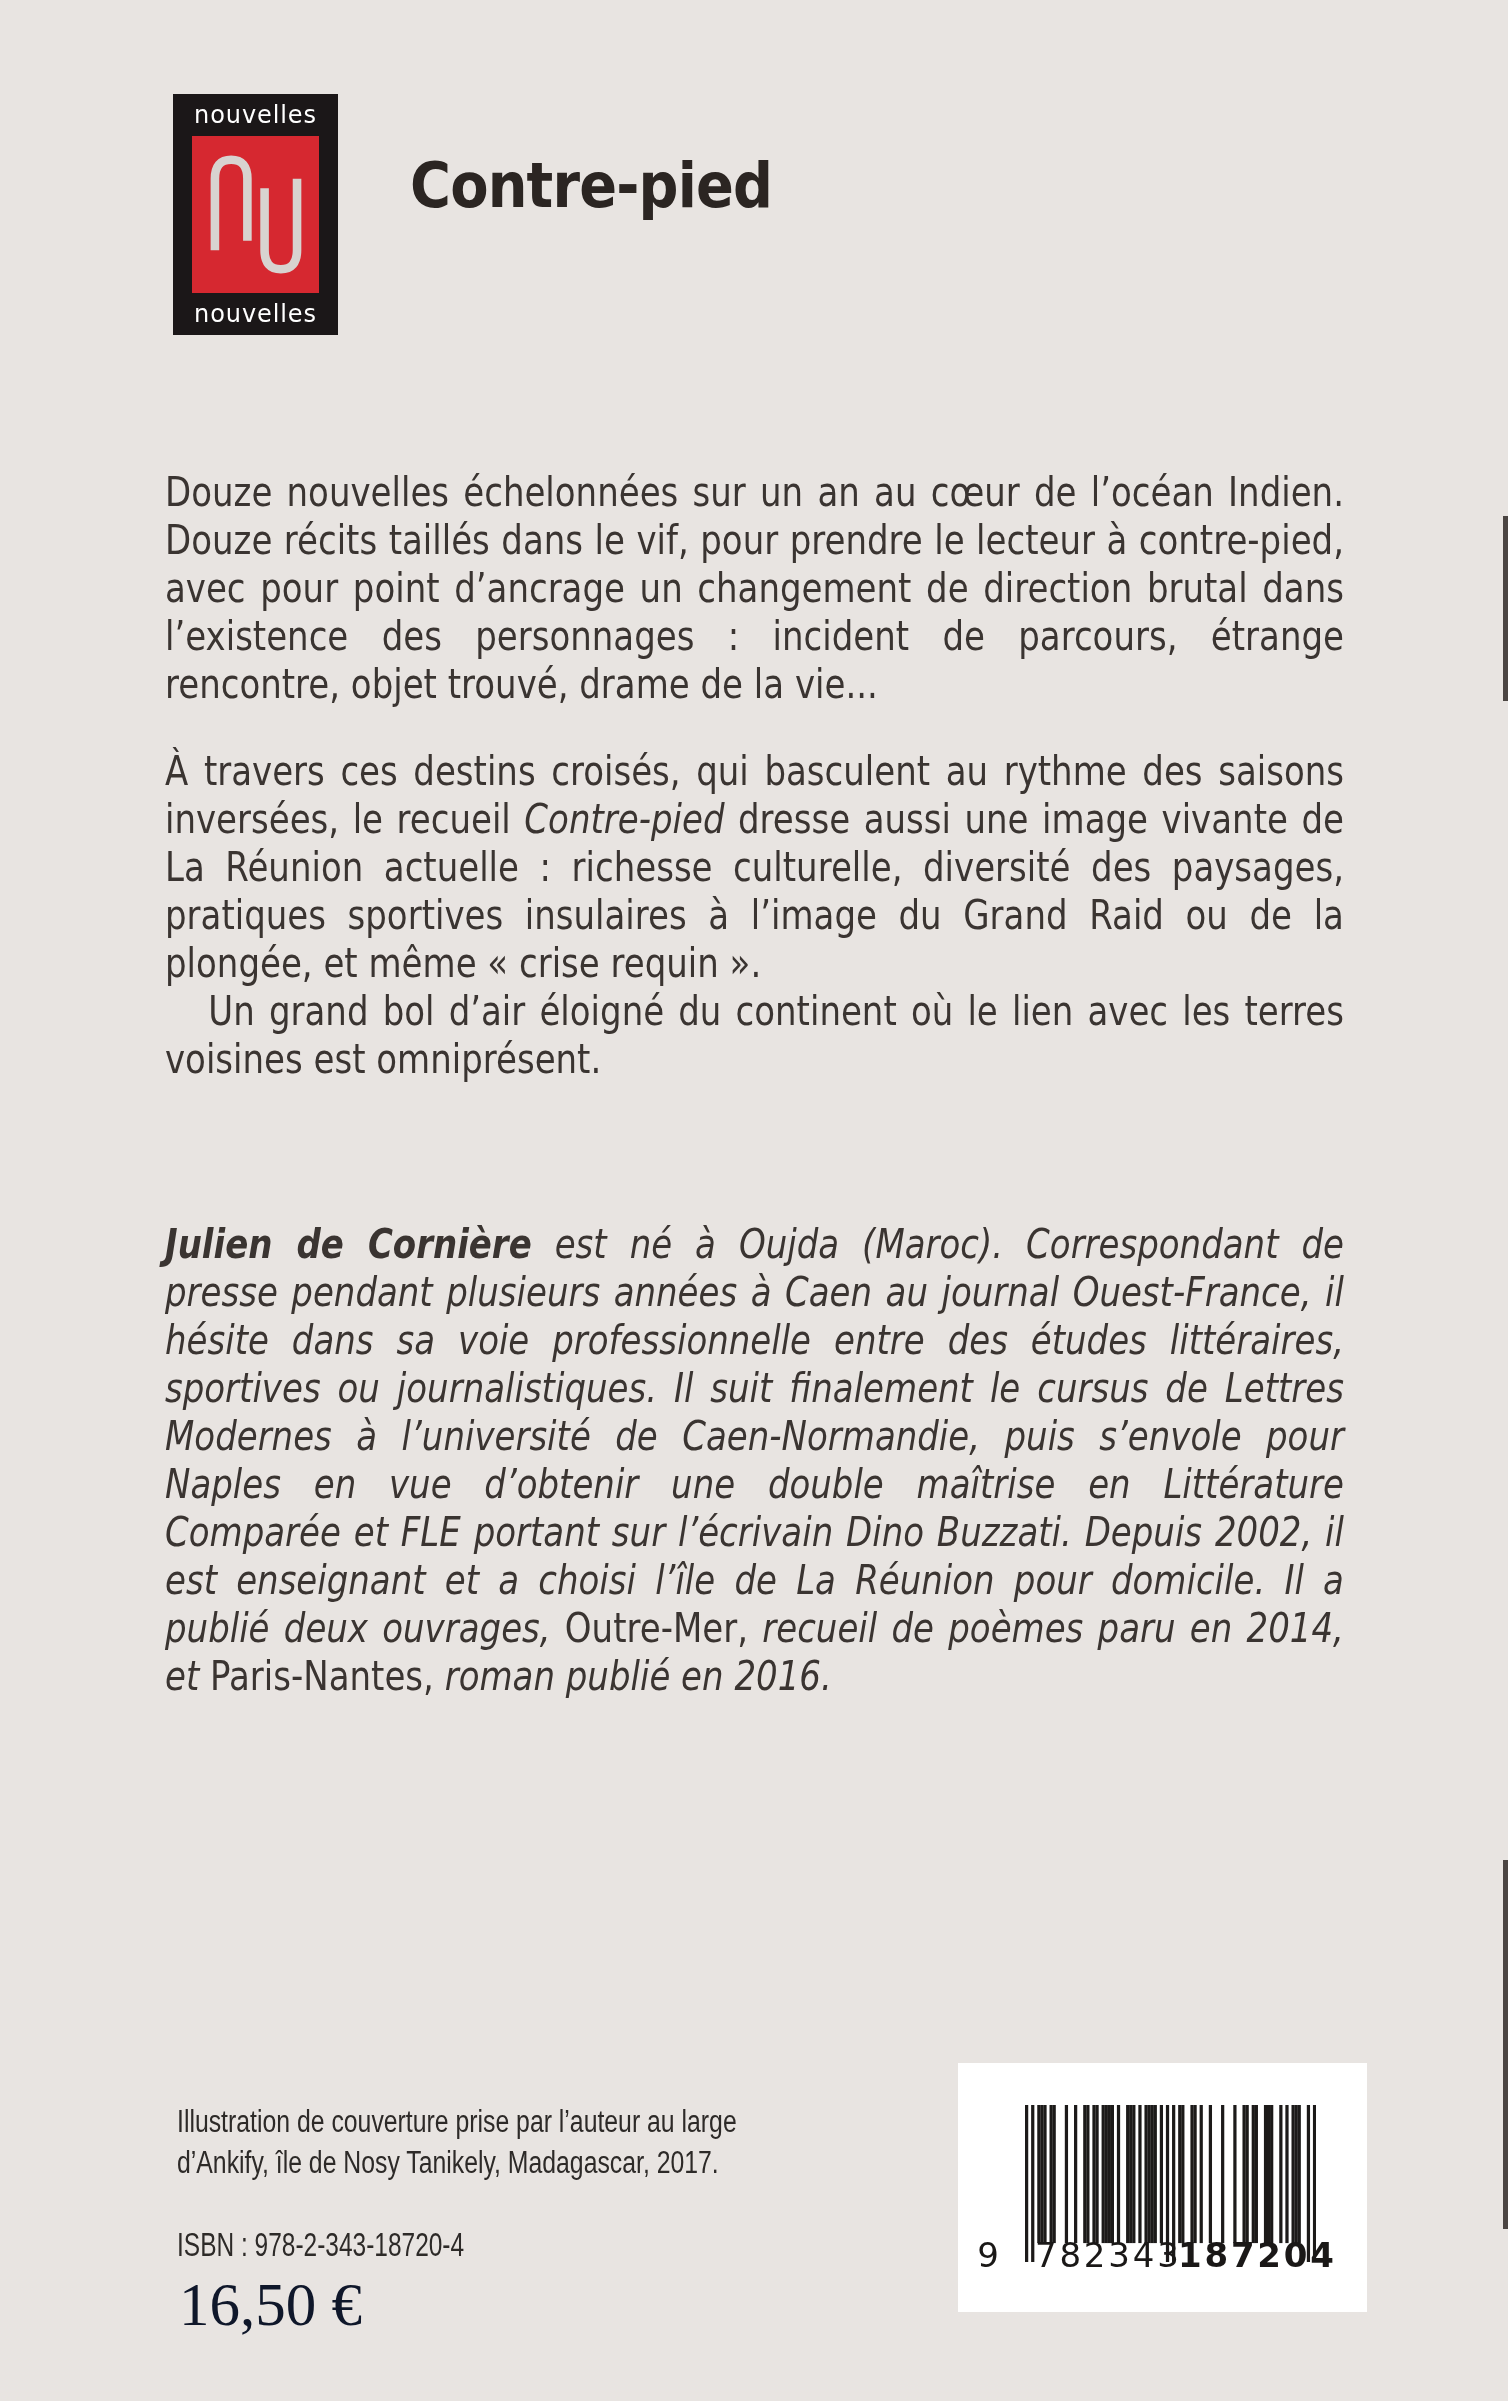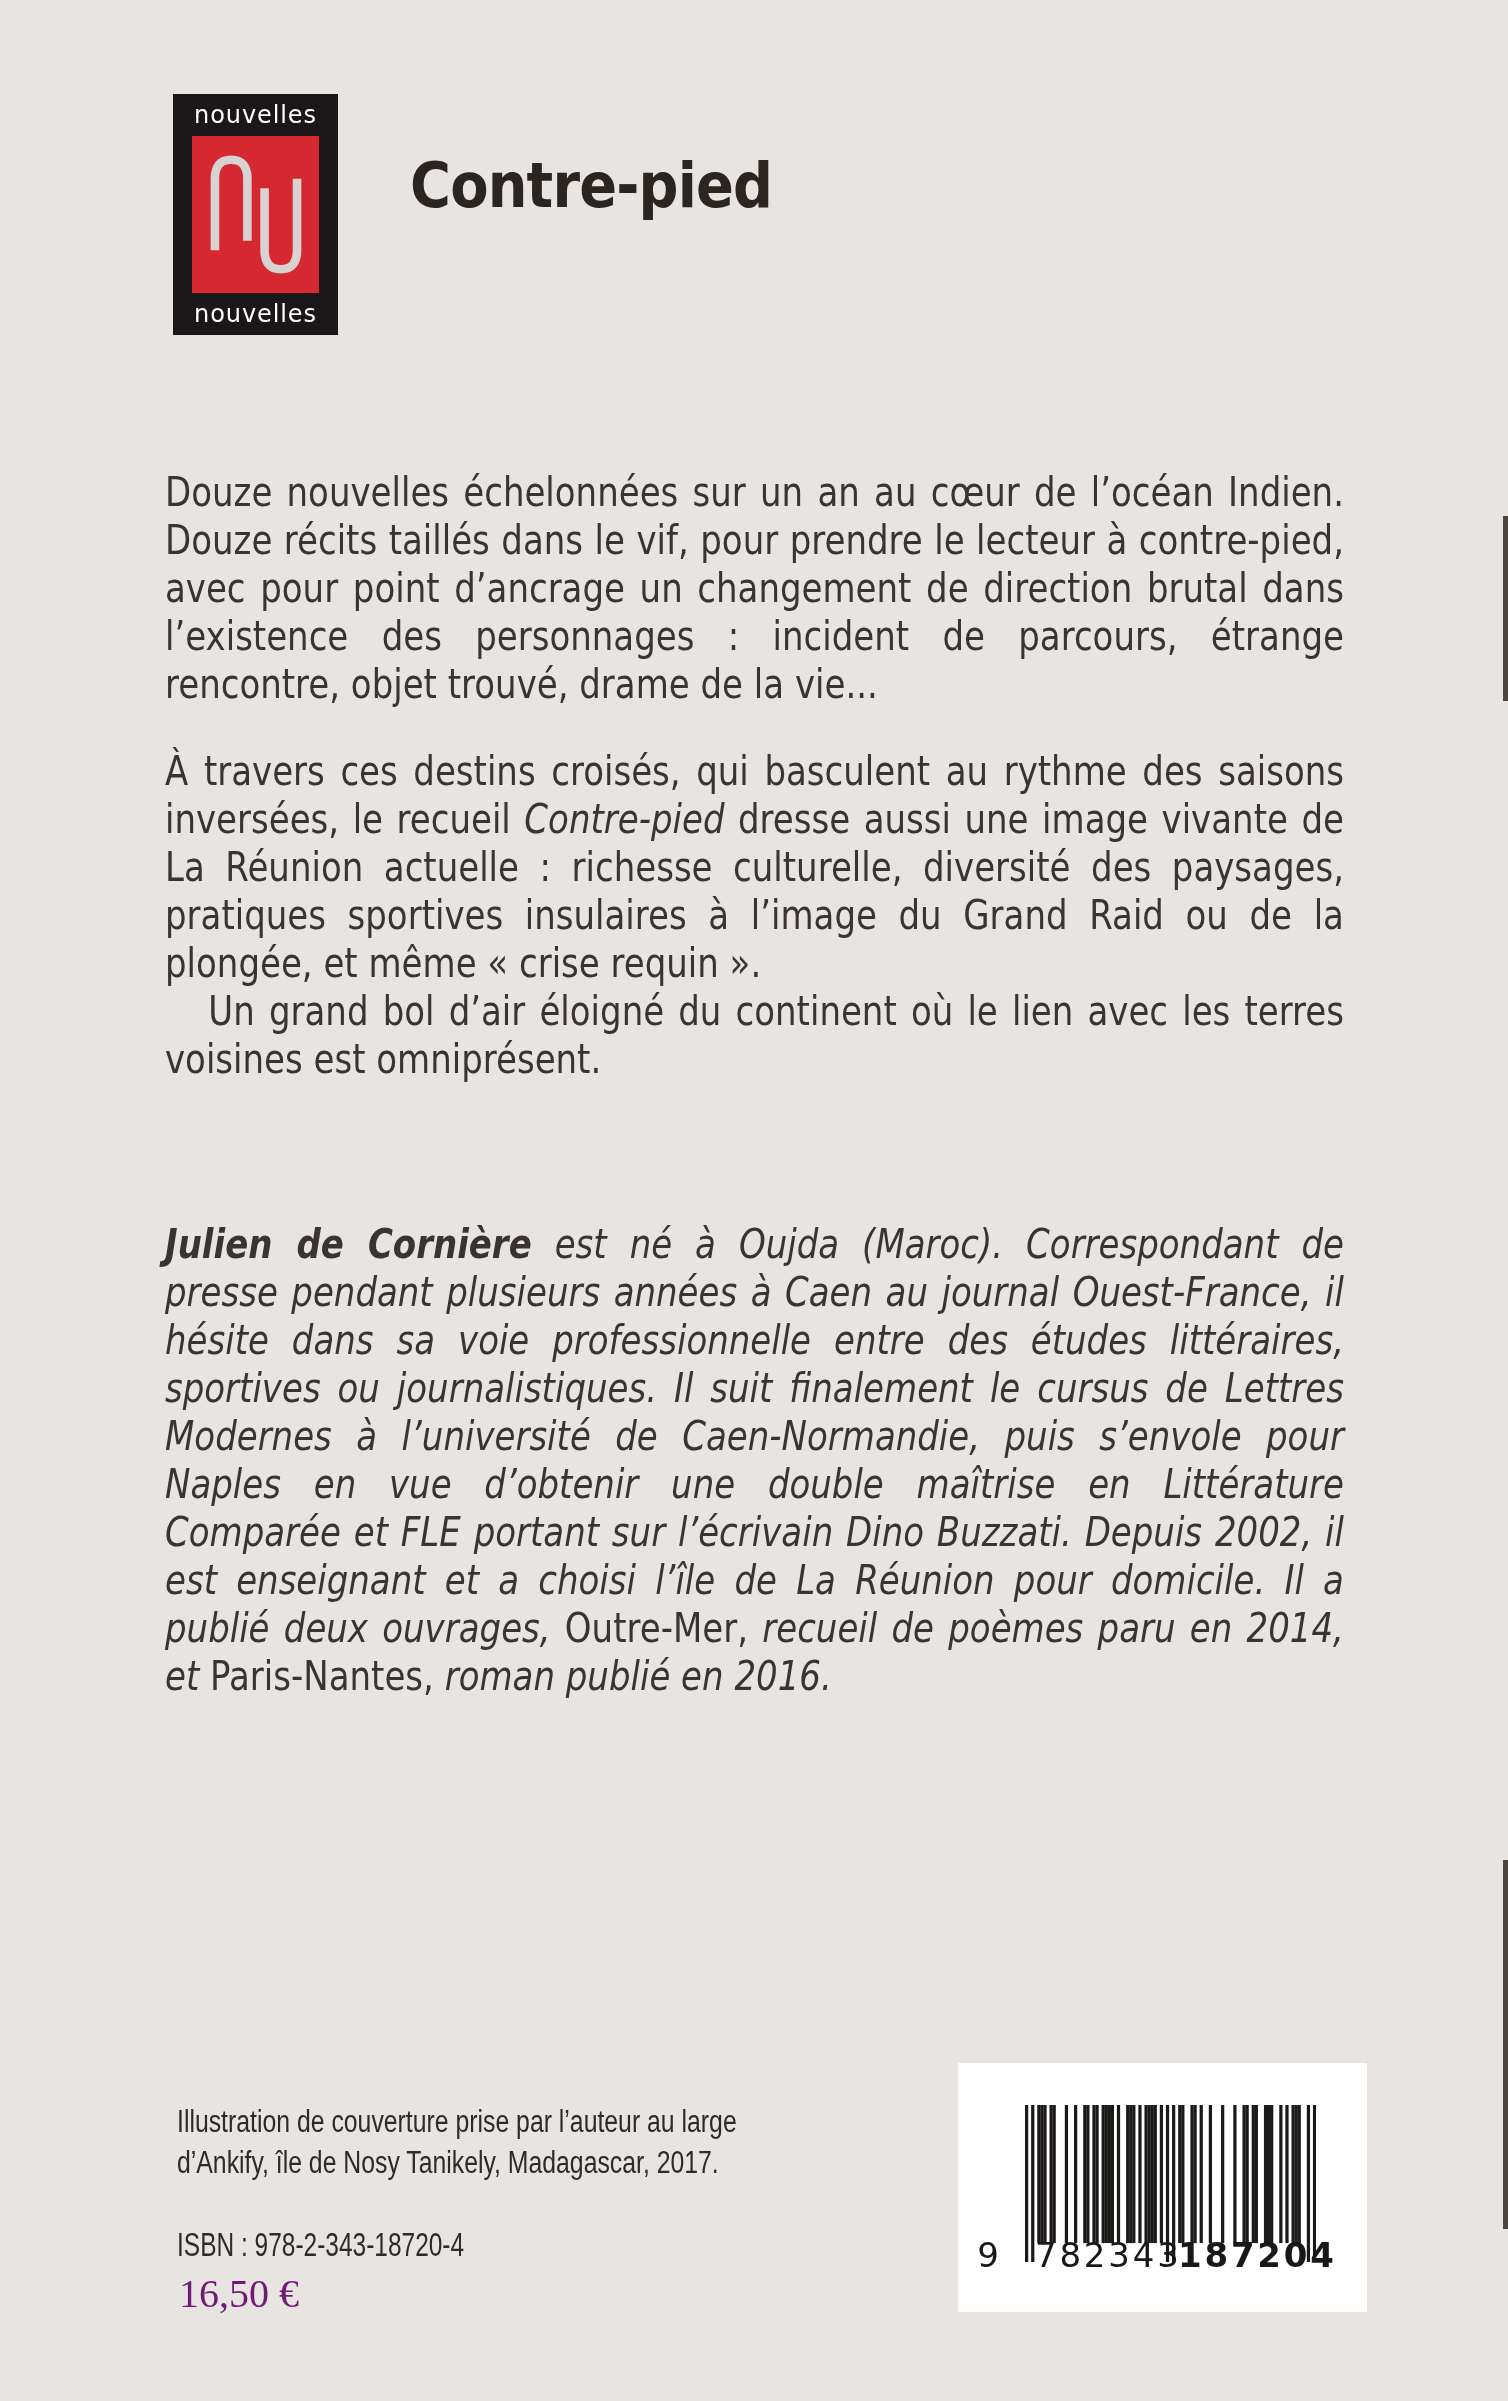--- a/index.html
+++ b/index.html
@@ -48,21 +48,21 @@
     font-family:"Liberation Sans",sans-serif;font-size:31px;line-height:41px;
     color:#2d2a28;transform:scaleX(.8);transform-origin:0 0;
   }
   .isbn{
     position:absolute;left:177px;top:2227px;white-space:nowrap;
     font-family:"Liberation Sans",sans-serif;font-size:34px;line-height:1;
     color:#2d2a28;transform:scaleX(.72);transform-origin:0 0;
   }
   .price{
     position:absolute;left:179px;top:2274px;white-space:nowrap;
-    font-family:"Liberation Serif",serif;font-size:40px;line-height:1;color:#701a75;
+    font-family:"Liberation Serif",serif;font-size:61px;line-height:1;color:#0f172a;
   }
 
   
   .barcode-box{position:absolute;left:958px;top:2063px;width:409px;height:249px;background:#ffffff;}
   #barcode-svg{position:absolute;left:67px;top:42px;width:291px;height:157px;}
   .bc-digit{
     position:absolute;top:175px;font-family:"DejaVu Sans",sans-serif;
     font-size:34px;line-height:1;color:#1a1817;text-align:center;letter-spacing:2.8px;
   }
   #bc-first{left:5.7px;width:49px;letter-spacing:0;}

